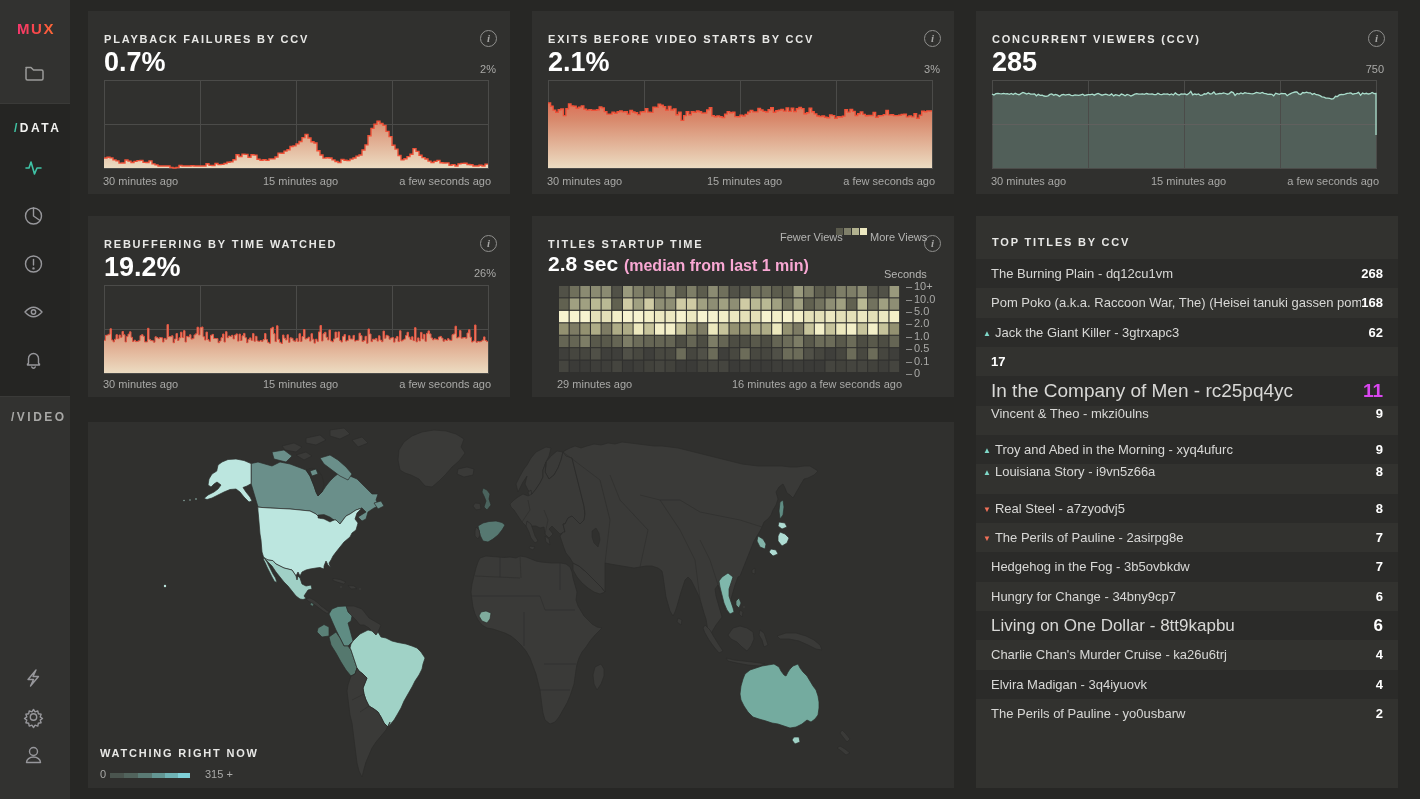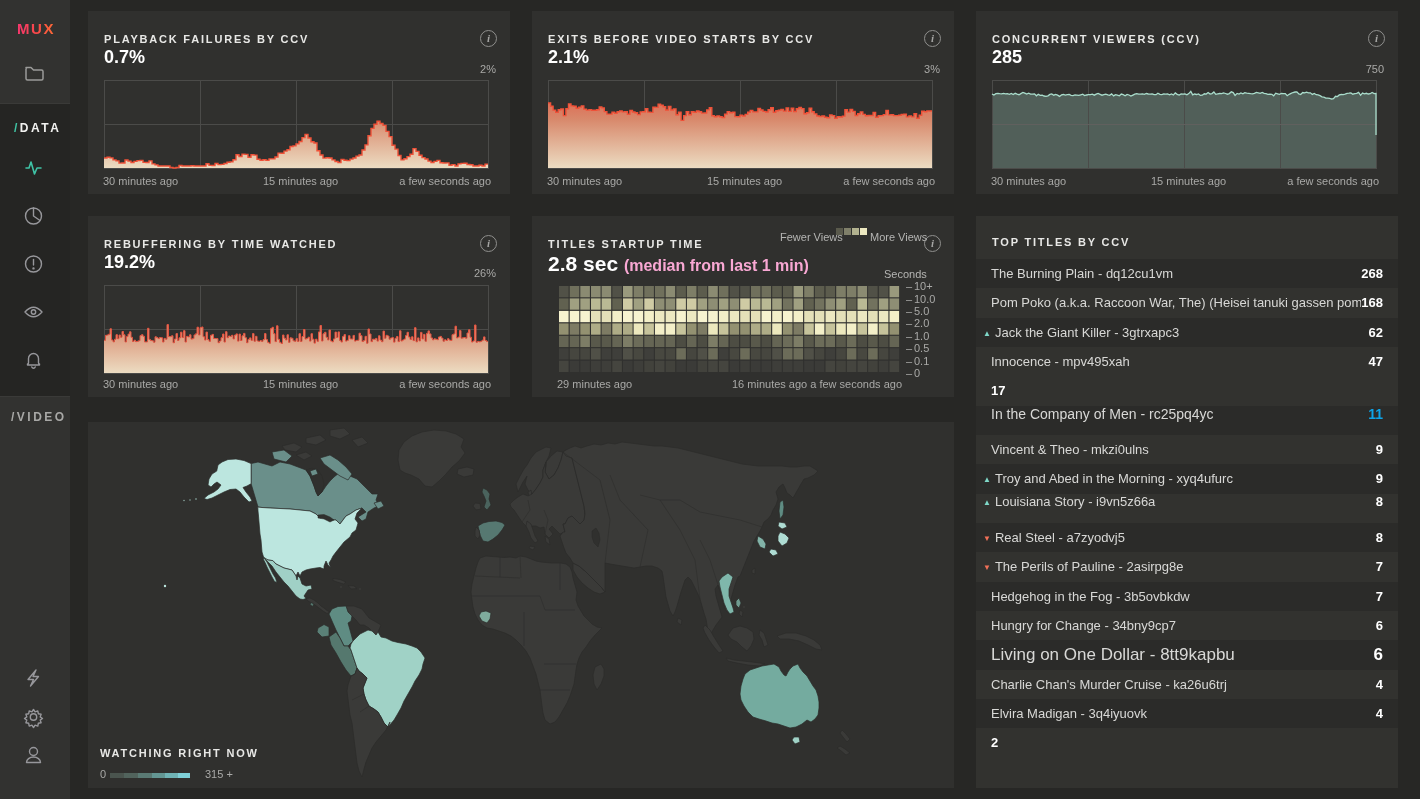--- a/index.html
+++ b/index.html
@@ -1,17 +1,17 @@
 <!DOCTYPE html>
 <html><head><meta charset="utf-8"><style>
 *{margin:0;padding:0;box-sizing:border-box}
 html,body{width:1420px;height:799px;overflow:hidden;background:#272725;font-family:"Liberation Sans",sans-serif}
 .card{position:absolute;background:#30302e}
 .ct{position:absolute;left:16px;top:22px;font-size:11px;font-weight:bold;letter-spacing:1.8px;color:#e8e8e6}
-.big{position:absolute;left:16px;top:36px;font-size:18px;font-weight:bold;color:#fff}
+.big{position:absolute;left:16px;top:36px;font-size:27px;font-weight:bold;color:#fff}
 .axmax{position:absolute;right:14px;top:62px;font-size:11px;color:#a9a9a7}
 .xlab{position:absolute;font-size:11px;color:#a9a9a7}
 .info{position:absolute;right:13px;top:19px;width:17px;height:17px;border:1px solid #8f8f8d;border-radius:50%;color:#a5a5a3;font-size:11px;line-height:15px;text-align:center;font-family:"Liberation Serif",serif;font-style:italic;font-weight:bold}
 .sb{position:absolute;left:0;top:0;width:70px;height:799px;background:#323230}
 .sbdark{position:absolute;left:0;top:103px;width:70px;height:294px;background:#252523;border-top:1px solid #3a3a38;border-bottom:1px solid #3a3a38}
 svg{position:absolute;left:0;top:0}
 </style></head><body>
 
 <div class="sb">
  <div class="sbdark"></div>
@@ -437,31 +437,27 @@
       </div>
       <div style="height:29.33px;background:#32322f;display:flex;align-items:center;padding:0 15px 0 15px;font-size:13px;color:#d8d8d6">
         <div style="flex:1;white-space:nowrap;overflow:hidden">Pom Poko (a.k.a. Raccoon War, The) (Heisei tanuki gassen pomp...</div>
         <div style="font-weight:bold;color:#fff">168</div>
       </div>
       <div style="height:29.33px;background:#2b2b29;display:flex;align-items:center;padding:0 15px 0 7px;font-size:13px;color:#d8d8d6">
         <div style="flex:1;white-space:nowrap;overflow:hidden"><span style="color:#7fd8c8;font-size:8px;vertical-align:1px;margin-right:4px">▲</span>Jack the Giant Killer - 3gtrxapc3</div>
         <div style="font-weight:bold;color:#fff">62</div>
       </div>
       <div style="height:29.33px;background:#32322f;display:flex;align-items:center;padding:0 15px 0 15px;font-size:13px;color:#d8d8d6">
-        <div style="flex:1;white-space:nowrap;overflow:hidden">Innocence - mpv495xah</div>
-        <div style="font-weight:bold;color:#fff">47</div>
-      </div>
-      <div style="height:29.33px;background:#32322f;display:flex;align-items:center;padding:0 15px 0 15px;font-size:13px;color:#d8d8d6">
         <div style="font-weight:bold;color:#fff">17</div>
       </div>
-      <div style="height:29.33px;background:#2b2b29;display:flex;align-items:flex-start;padding:0 15px 0 15px;font-size:14px;color:#d8d8d6">
+      <div style="height:29.33px;background:#2b2b29;display:flex;align-items:center;padding:0 15px 0 15px;font-size:19px;color:#d8d8d6">
         <div style="flex:1;white-space:nowrap;overflow:hidden">In the Company of Men - rc25pq4yc</div>
-        <div style="font-weight:bold;color:#0ea5e9">11</div>
-      </div>
-      <div style="height:29.33px;background:#32322f;display:flex;align-items:center;padding:0 15px 0 15px;font-size:13px;color:#d8d8d6">
+        <div style="font-weight:bold;color:#d946ef">11</div>
+      </div>
+      <div style="height:29.33px;background:#32322f;display:flex;padding:0 15px 0 15px;font-size:13px;color:#d8d8d6">
         <div style="flex:1;white-space:nowrap;overflow:hidden">Vincent &amp; Theo - mkzi0ulns</div>
         <div style="font-weight:bold;color:#fff">9</div>
       </div>
       <div style="height:29.33px;background:#2b2b29;display:flex;align-items:center;padding:0 15px 0 7px;font-size:13px;color:#d8d8d6">
         <div style="flex:1;white-space:nowrap;overflow:hidden"><span style="color:#7fd8c8;font-size:8px;vertical-align:1px;margin-right:4px">▲</span>Troy and Abed in the Morning - xyq4ufurc</div>
         <div style="font-weight:bold;color:#fff">9</div>
       </div>
       <div style="height:29.33px;background:#32322f;display:flex;align-items:flex-start;padding:0 15px 0 7px;font-size:13px;color:#d8d8d6">
         <div style="flex:1;white-space:nowrap;overflow:hidden"><span style="color:#7fd8c8;font-size:8px;vertical-align:1px;margin-right:4px">▲</span>Louisiana Story - i9vn5z66a</div>
         <div style="font-weight:bold;color:#fff">8</div>
@@ -488,20 +484,21 @@
       </div>
       <div style="height:29.33px;background:#32322f;display:flex;align-items:center;padding:0 15px 0 15px;font-size:13px;color:#d8d8d6">
         <div style="flex:1;white-space:nowrap;overflow:hidden">Charlie Chan's Murder Cruise - ka26u6trj</div>
         <div style="font-weight:bold;color:#fff">4</div>
       </div>
       <div style="height:29.33px;background:#2b2b29;display:flex;align-items:center;padding:0 15px 0 15px;font-size:13px;color:#d8d8d6">
         <div style="flex:1;white-space:nowrap;overflow:hidden">Elvira Madigan - 3q4iyuovk</div>
         <div style="font-weight:bold;color:#fff">4</div>
       </div>
       <div style="height:29.33px;background:#32322f;display:flex;align-items:center;padding:0 15px 0 15px;font-size:13px;color:#d8d8d6">
+        <div style="flex:1;white-space:nowrap;overflow:hidden">The Perils of Pauline - yo0usbarw</div>
         <div style="font-weight:bold;color:#fff">2</div>
       </div>
     </div>
 </div>
 <div class="card" style="left:88px;top:422px;width:866px;height:366px">
  <div class="ct" style="left:12px;top:auto;bottom:29px;font-size:11px">WATCHING RIGHT NOW</div>
  <div class="xlab" style="left:12px;top:346px">0</div>
  <div class="xlab" style="left:117px;top:346px">315 +</div>
  <svg width="80" height="5" viewBox="0 0 80 5" style="left:22px;top:351px">
   <rect x="0" y="0" width="14" height="5" fill="#4a544e"></rect>

